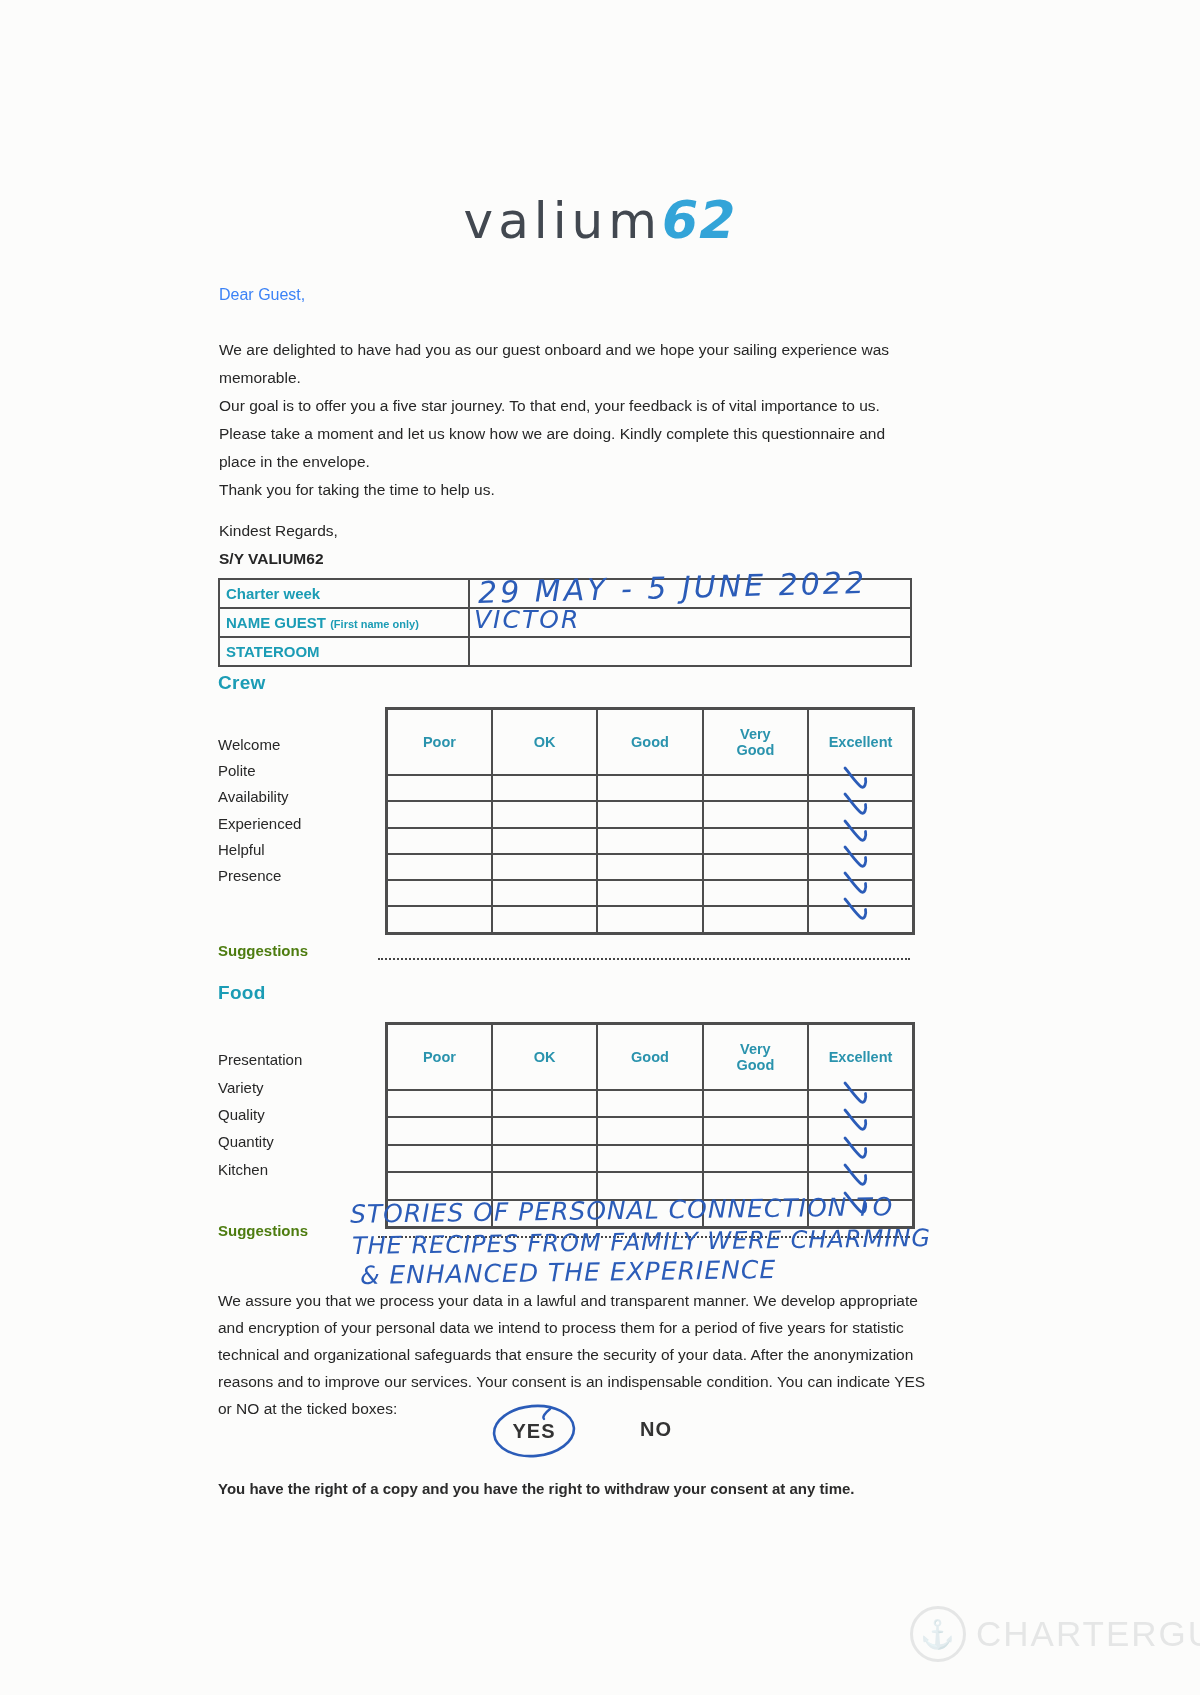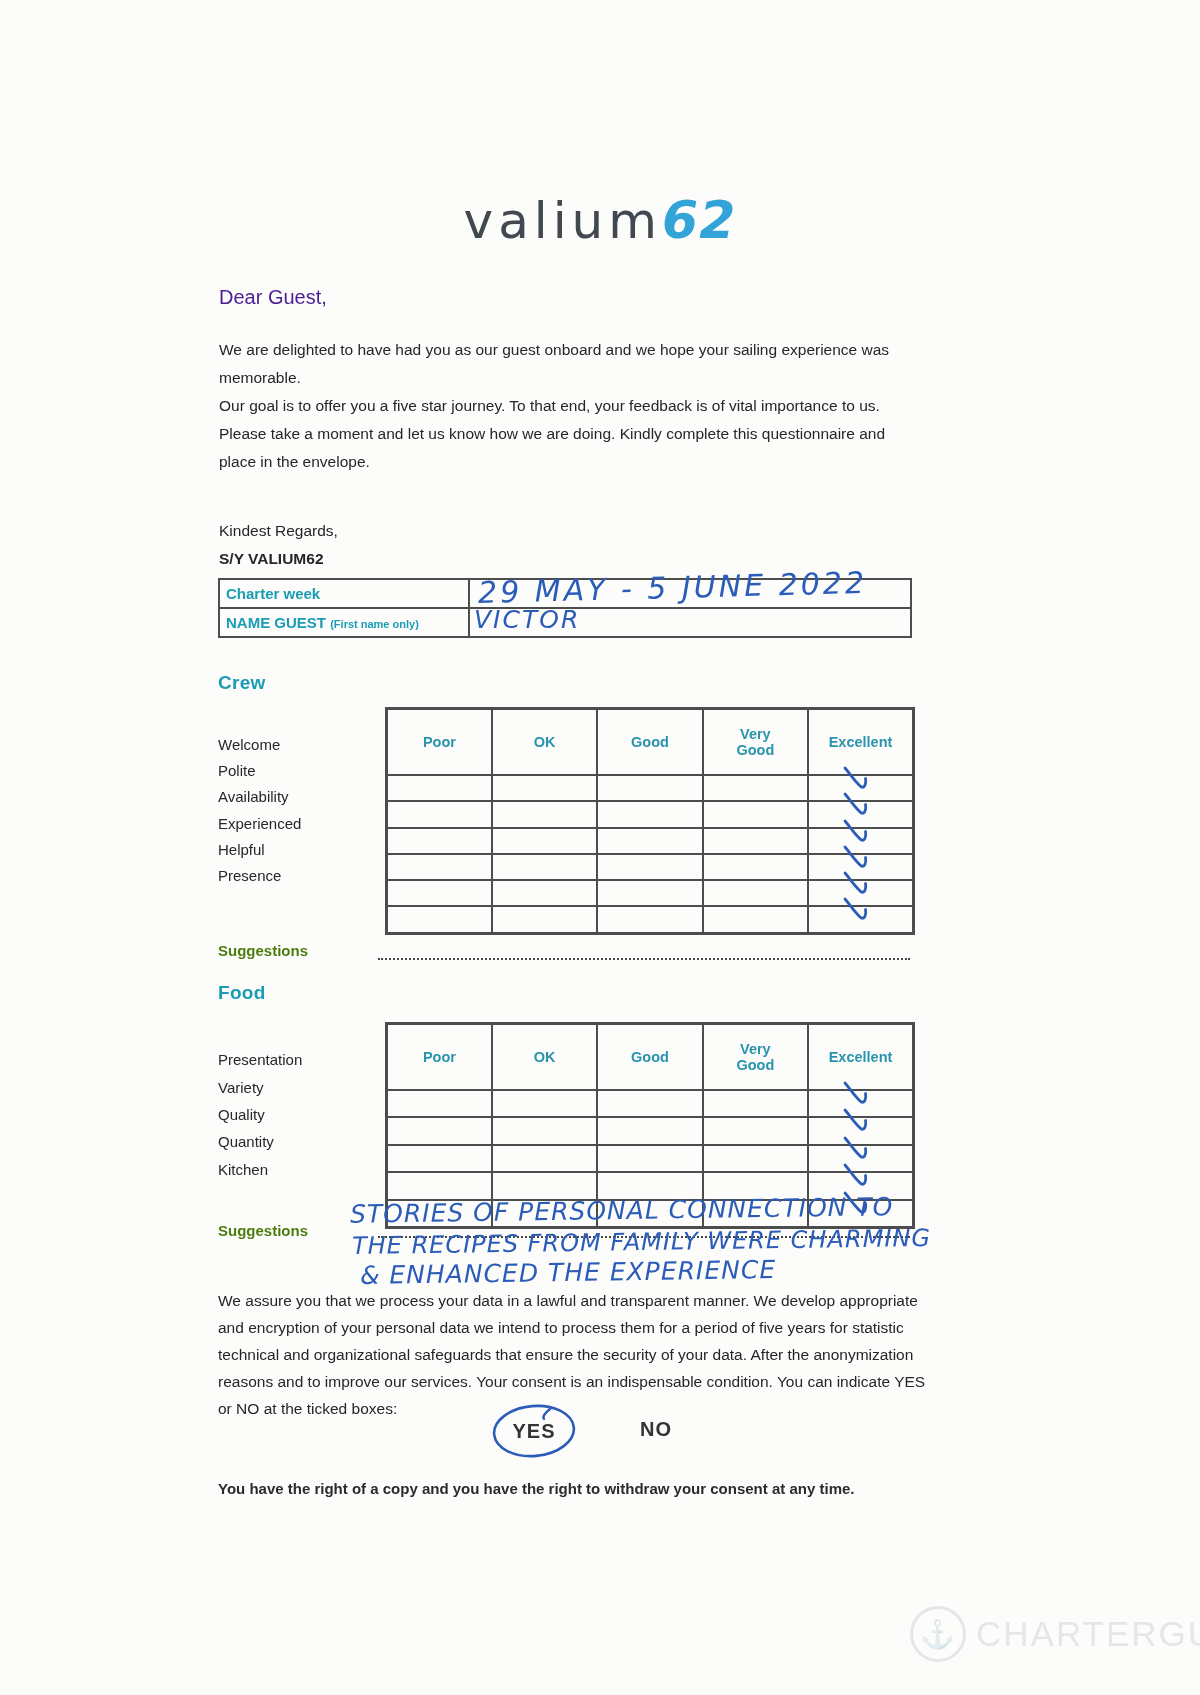--- a/index.html
+++ b/index.html
@@ -6,21 +6,21 @@
   .page{
     position:relative;width:1200px;height:1695px;overflow:hidden;
     background:#fcfcfb;color:#2d2d2d;
     font-family:"Liberation Sans", sans-serif;
   }
   
   .logo{position:absolute;left:430px;top:190px;width:340px;text-align:center;white-space:nowrap;}
   .logo-main{font-family:"DejaVu Sans",sans-serif;font-size:50px;color:#424850;letter-spacing:5px;}
   .logo-accent{font-family:"DejaVu Sans",sans-serif;font-size:52px;color:#33a4d8;font-style:italic;font-weight:bold;letter-spacing:1px;}
   
-  .salutation{position:absolute;left:219px;top:286px;font-size:20px;color:#4c1d95;}
+  .salutation{position:absolute;left:219px;top:286px;font-size:16px;color:#3b82f6;}
   .letter-body{position:absolute;left:219px;top:336px;font-size:15.5px;line-height:28px;color:#262626;}
   .closing{position:absolute;left:219px;top:522px;font-size:15.5px;color:#262626;}
   .signature{position:absolute;left:219px;top:550px;font-size:15.5px;font-weight:bold;color:#262626;}
   
   .info-table{position:absolute;left:218px;top:578px;width:694px;border-collapse:collapse;table-layout:fixed;}
   .info-table td{border:2px solid #4d4d4d;height:27px;padding:0 6px;position:relative;vertical-align:middle;}
   .info-label{width:236px;color:#1b9cb5;font-weight:bold;font-size:15px;white-space:nowrap;}
   .info-note{font-size:11px;font-weight:bold;color:#1b9cb5;}
   .hw{font-family:"DejaVu Sans",sans-serif;font-style:italic;color:#2b5cb8;position:absolute;white-space:nowrap;z-index:3;}
   .hw-date{left:8px;top:-10px;font-size:30px;letter-spacing:3px;transform:rotate(-1.5deg);}
@@ -75,37 +75,42 @@
     <span class="logo-main">valium</span><span class="logo-accent">62</span>
   </div>
 
   <div class="salutation">Dear Guest,</div>
   <div class="letter-body">
     <div>We are delighted to have had you as our guest onboard and we hope your sailing experience was</div>
     <div>memorable.</div>
     <div>Our goal is to offer you a five star journey. To that end, your feedback is of vital importance to us.</div>
     <div>Please take a moment and let us know how we are doing. Kindly complete this questionnaire and</div>
     <div>place in the envelope.</div>
+    <div>Thank you for taking the time to help us.</div>
   </div>
   <div class="closing">Kindest Regards,</div>
   <div class="signature">S/Y VALIUM62</div>
 
   <table class="info-table">
     <tbody>
       <tr>
         <td class="info-label"><span>Charter week</span></td>
         <td class="info-value">
           <span class="hw hw-date">29 MAY - 5 JUNE 2022</span>
         </td>
       </tr>
       <tr>
         <td class="info-label"><span>NAME GUEST</span> <span class="info-note">(First name only)</span></td>
         <td class="info-value">
           <span class="hw hw-name">VICTOR</span>
         </td>
+      </tr>
+      <tr>
+        <td class="info-label"><span>STATEROOM</span></td>
+        <td class="info-value"></td>
       </tr>
     </tbody>
   </table>
 
   <div class="section-heading crew-heading">Crew</div>
 
   <div class="rating-labels crew-labels">
     <div class="rating-label">Welcome</div>
     <div class="rating-label">Polite</div>
     <div class="rating-label">Availability</div>

